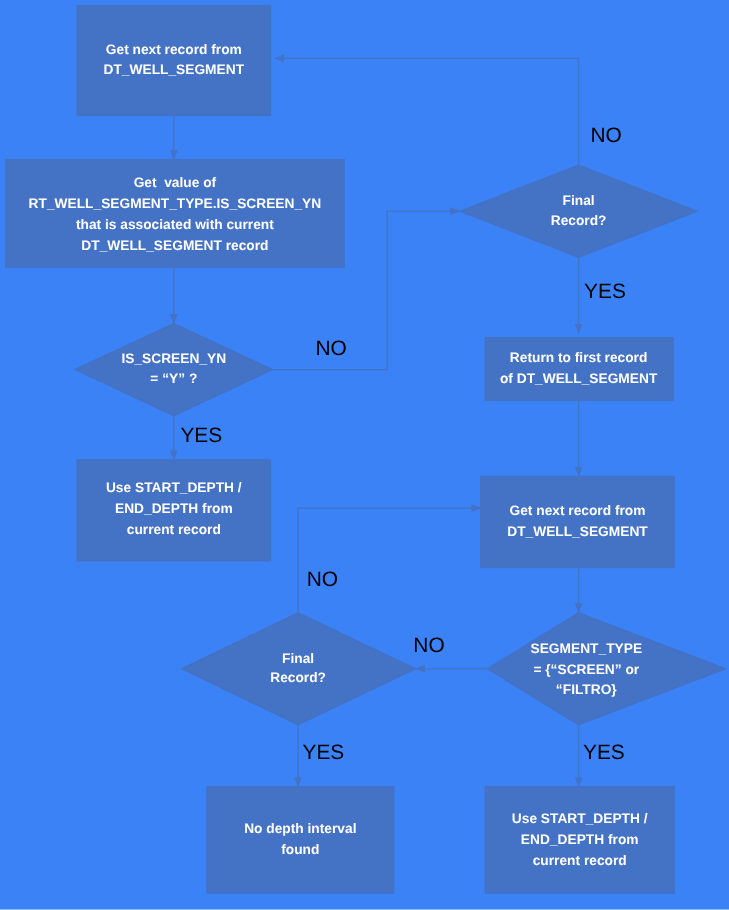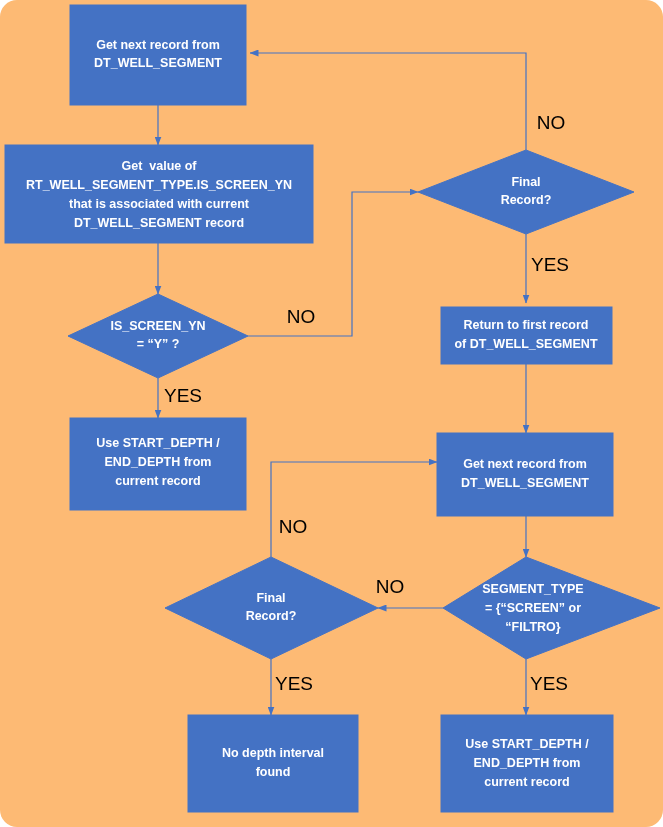--- a/index.html
+++ b/index.html
@@ -10,22 +10,21 @@
   body {
     width: 663px;
     height: 827px;
     font-family: "Liberation Sans", sans-serif;
     overflow: hidden;
   }
   #flowchart-root {
     position: relative;
     width: 663px;
     height: 827px;
-    background: #fdba74;
-    border-radius: 17px;
+    background: #3b82f6;
   }
   svg.chart-surface {
     display: block;
     width: 663px;
     height: 827px;
   }
   .node-shape {
     fill: #4472C4;
     stroke: #4472C4;
     stroke-width: 1;

